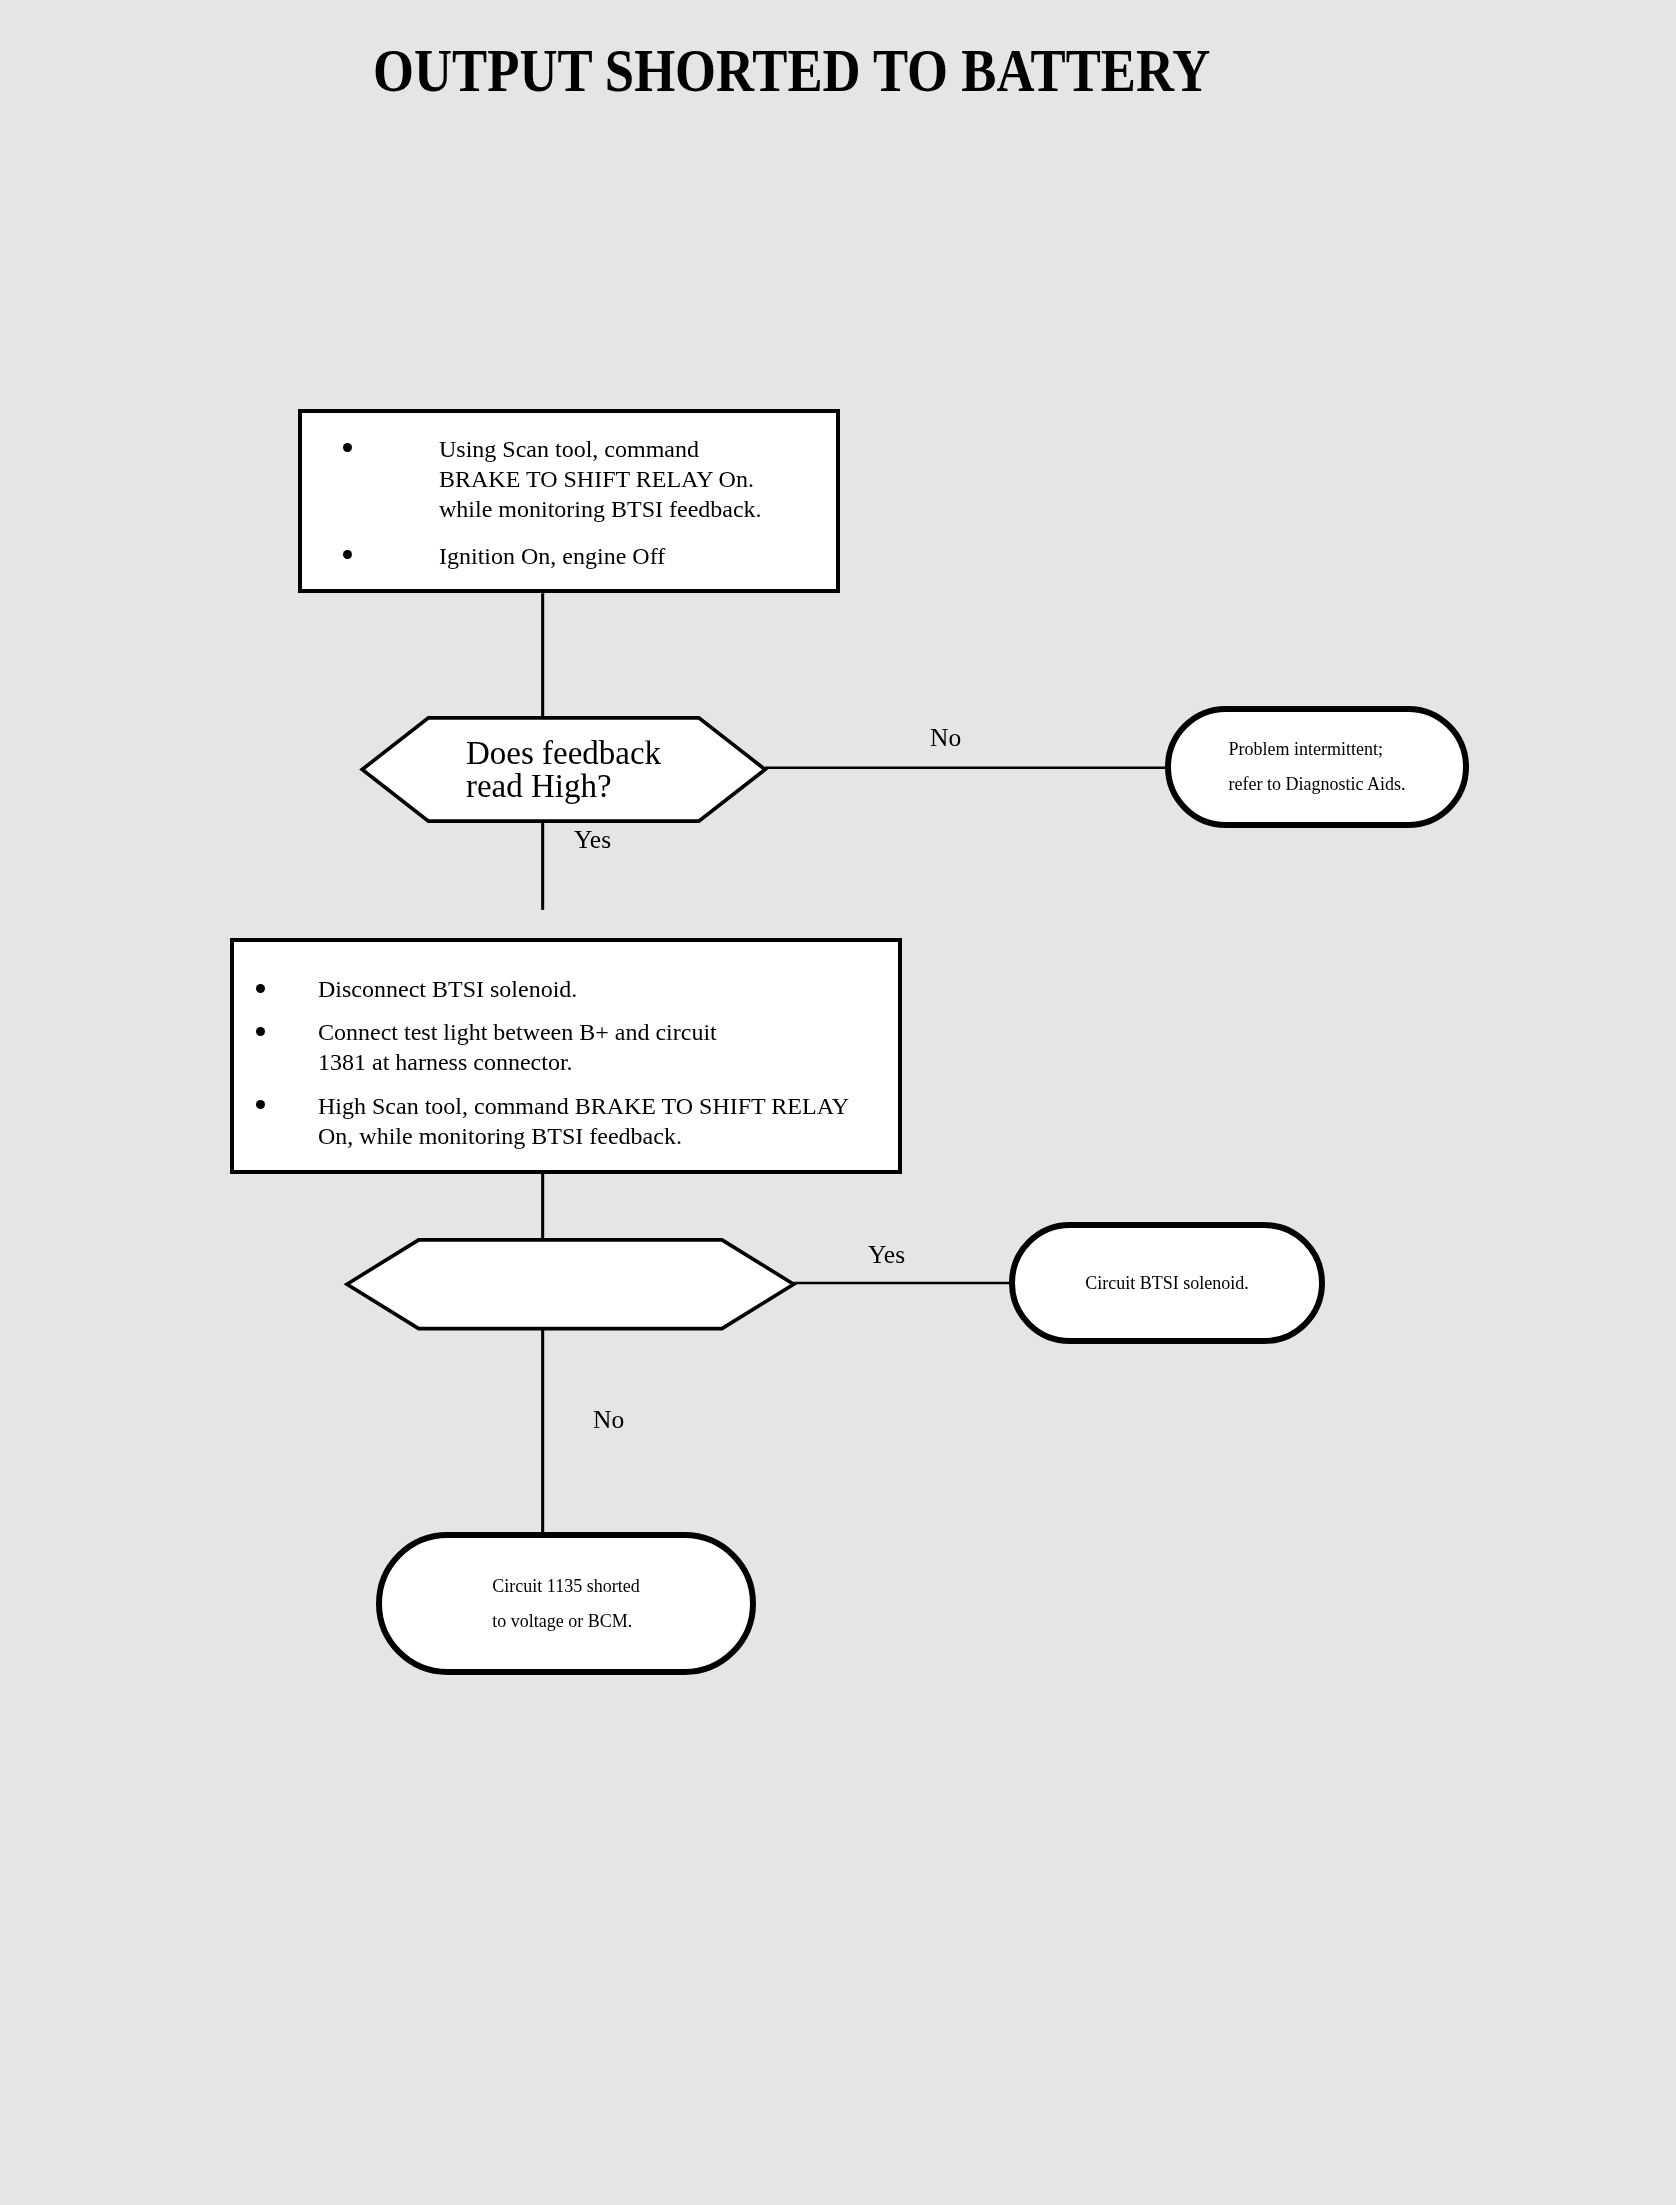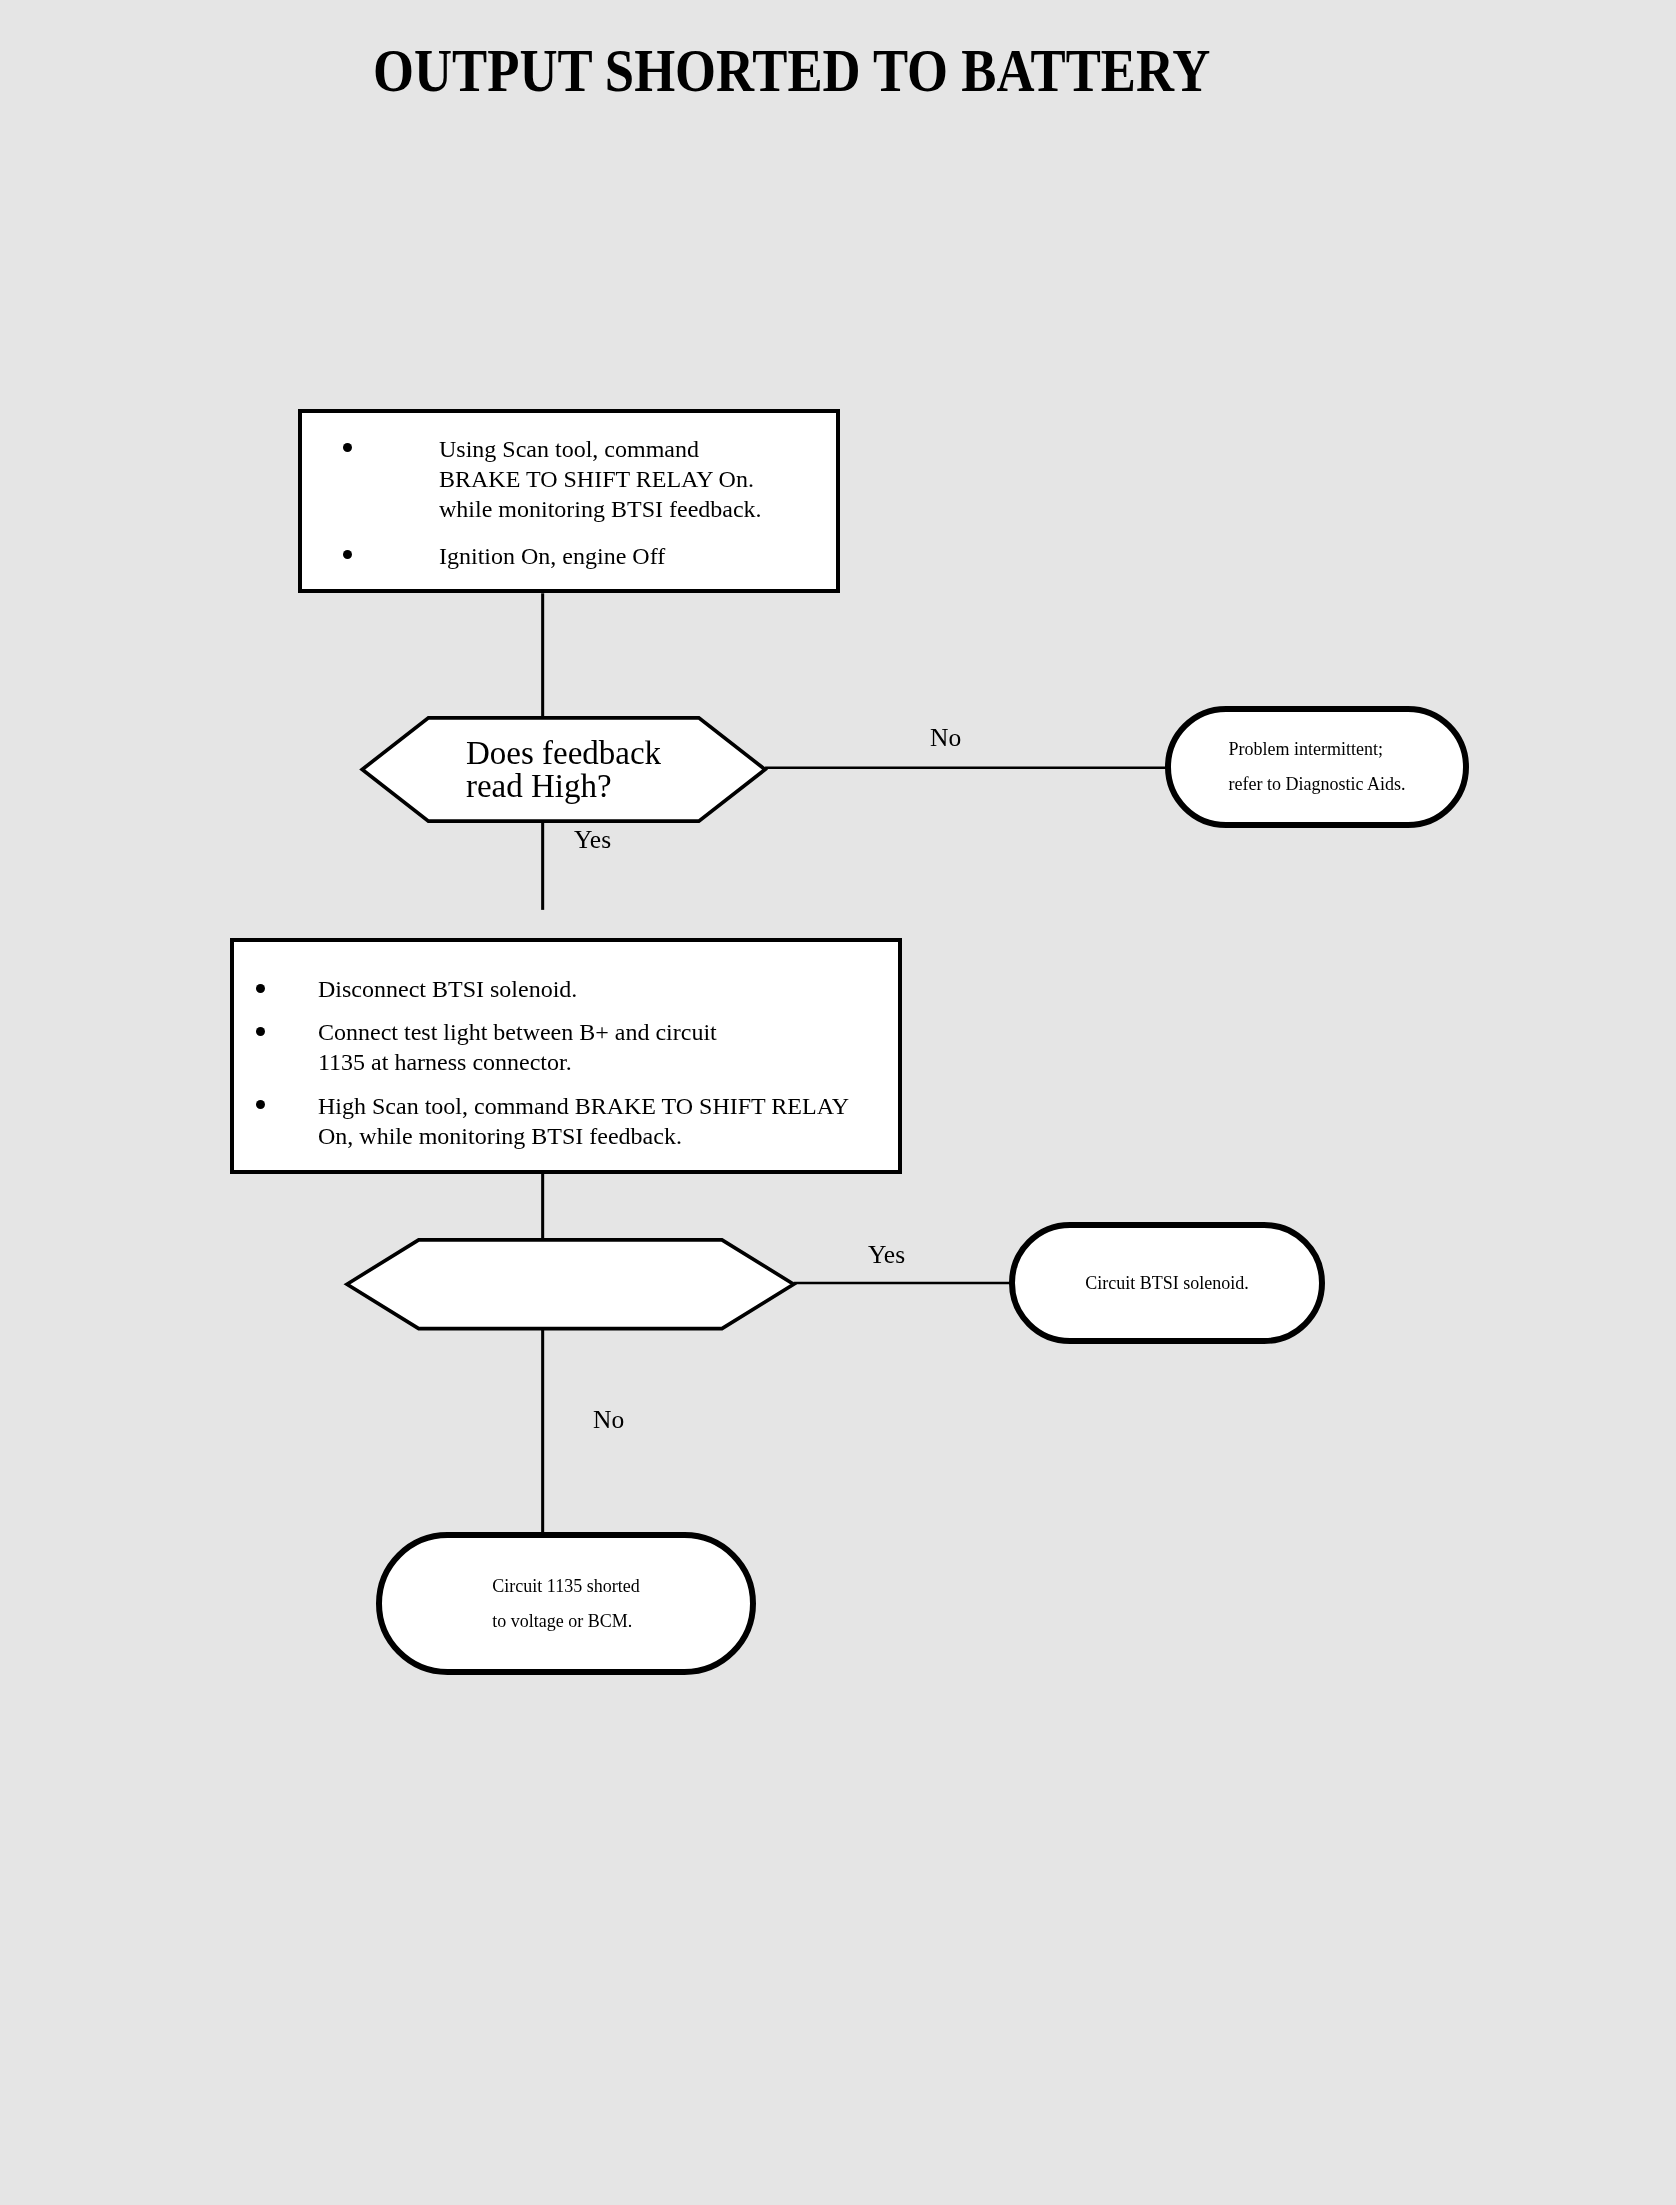--- a/index.html
+++ b/index.html
@@ -142,21 +142,21 @@
       <span class="dot-cell">
           <span class="dot"></span>
         </span>
       <span class="bullet-text">Disconnect BTSI solenoid.</span>
     </div>
     <div class="bullet-row">
       <span class="dot-cell">
           <span class="dot"></span>
         </span>
       <span class="bullet-text">Connect test light between B+ and circuit
-1135 at harness connector.</span>
+1381 at harness connector.</span>
     </div>
     <div class="bullet-row">
       <span class="dot-cell">
           <span class="dot"></span>
         </span>
       <span class="bullet-text">High Scan tool, command BRAKE TO SHIFT RELAY
 On, while monitoring BTSI feedback.</span>
     </div>
   </div>
 

